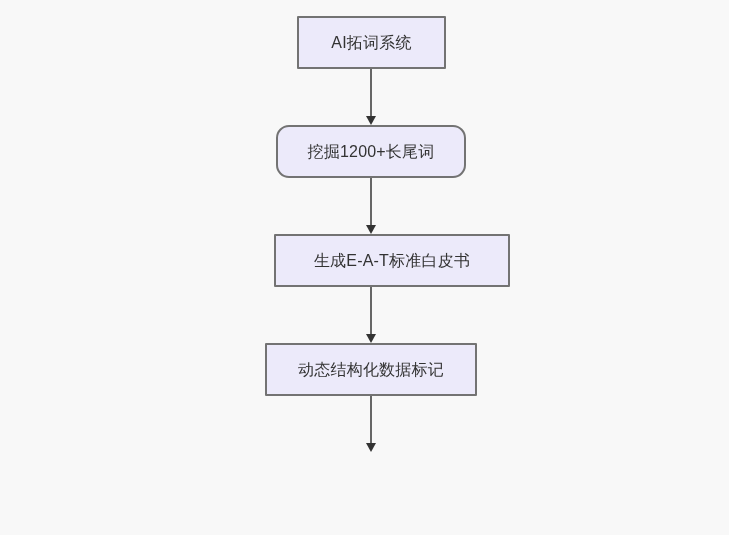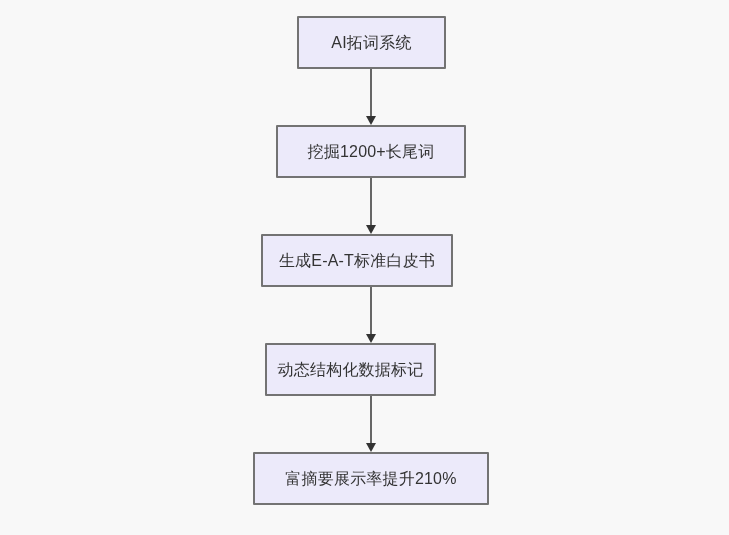--- a/index.html
+++ b/index.html
@@ -79,29 +79,26 @@
     <svg width="32" height="56" viewBox="0 0 32 56" xmlns="http://www.w3.org/2000/svg">
       <line x1="16" y1="0" x2="16" y2="48" stroke="#666666" stroke-width="2"></line>
       <polygon points="11,47 21,47 16,56" fill="#333333"></polygon>
     </svg>
   </div>
 
   <div class="node" style="left:297px; top:16px; width:149px; height:53px;">
     <span class="node-label">AI拓词系统</span>
   </div>
 
-  <div class="node" style="left:276px; top:125px; width:190px; height:53px;">
+  <div class="node" style="left:276px; top:125px; width:190px; height:53px;border-radius:13px;">
     <span class="node-label">挖掘1200+长尾词</span>
   </div>
 
-  <div class="node" style="left:261px; top:234px; width:192px; height:53px;">
+  <div class="node" style="left:274px; top:234px; width:236px; height:53px;">
     <span class="node-label">生成E-A-T标准白皮书</span>
   </div>
 
-  <div class="node" style="left:265px; top:343px; width:171px; height:53px;">
+  <div class="node" style="left:265px; top:343px; width:212px; height:53px;">
     <span class="node-label">动态结构化数据标记</span>
   </div>
 
-  <div class="node" style="left:253px; top:452px; width:236px; height:53px;">
-    <span class="node-label">富摘要展示率提升210%</span>
-  </div>
 
 </div>
 
 </body></html>

